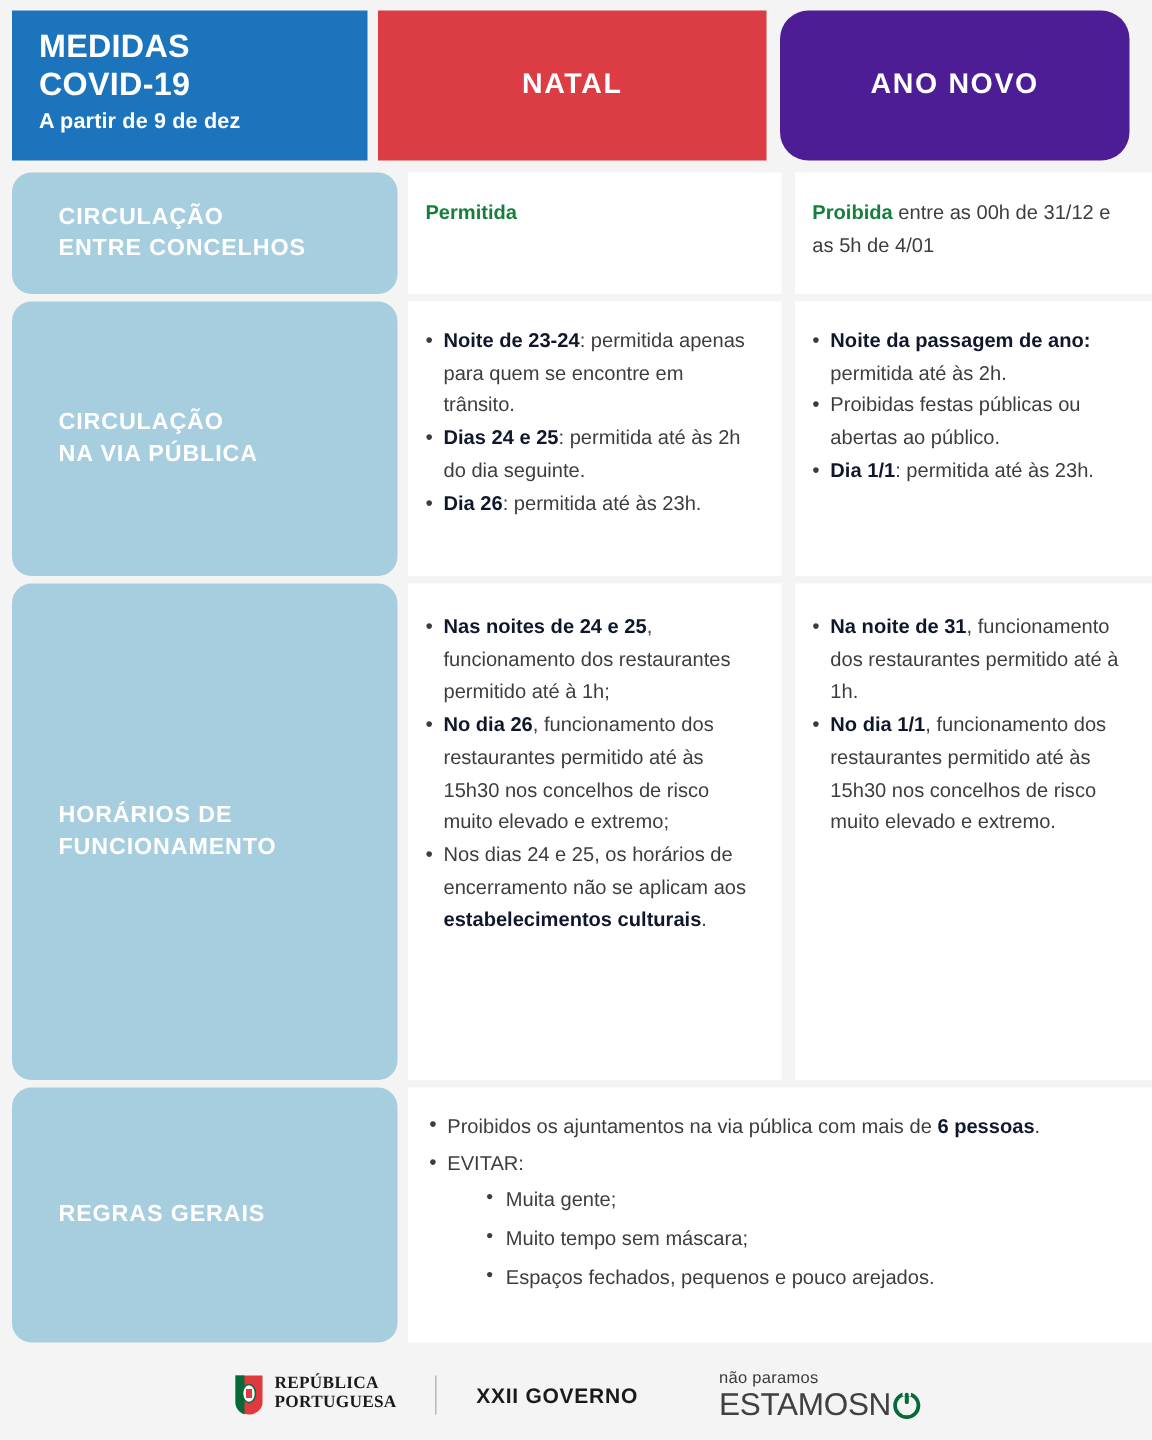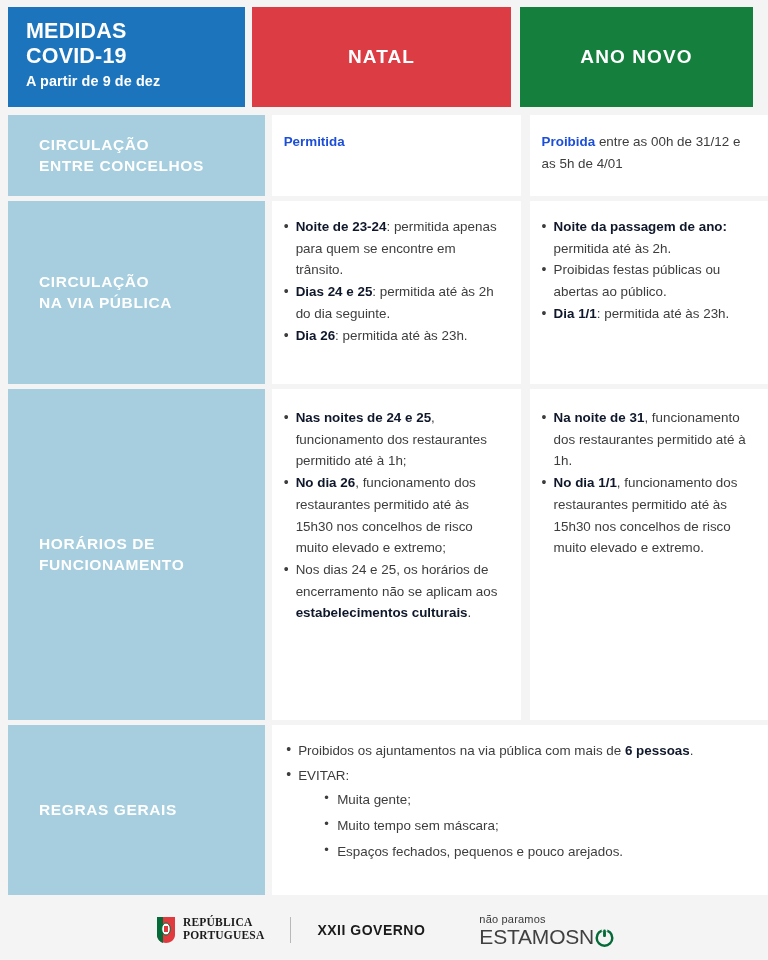--- a/index.html
+++ b/index.html
@@ -34,20 +34,21 @@
     background: #a7cede;
     display: flex;
     align-items: center;
     color: #ffffff;
     font-weight: bold;
     font-size: 15.5px;
     letter-spacing: 0.6px;
     line-height: 1.35;
     padding-left: 31px;
     text-transform: uppercase;
+    border-radius: 13px;
   }
 
   .cell-body {
     background: #ffffff;
     font-size: 13.4px;
     line-height: 1.62;
     color: #3d3d3d;
     padding: 14px 18px 10px 12px;
   }
 
@@ -82,21 +83,21 @@
   .hdr-tab {
     display: flex;
     align-items: center;
     justify-content: center;
     color: #ffffff;
     font-weight: bold;
     font-size: 19px;
     letter-spacing: 1.1px;
   }
   .hdr-natal { background: #dc3c43; width: 259px; margin-left: 7px; }
-  .hdr-ano   { background: #15803d; width: 233px; margin-left: 9px; }
+  .hdr-ano   { background: #4c1d95; width: 233px; margin-left: 9px; border-radius: 19px; }
 
   
   #row-concelhos   { top: 115px; height: 81px; }
   #row-concelhos .cell-label,
   #row-concelhos .cell-body { height: 81px; }
 
   #row-via         { top: 201px; height: 183px; }
   #row-via .cell-label,
   #row-via .cell-body { height: 183px; }
 
@@ -126,21 +127,21 @@
     content: "\2022";
     position: absolute;
     left: 0;
     top: -1px;
     color: #3d3d3d;
     font-size: 14px;
   }
   .blist b { font-weight: bold; color: #0f172a; }
 
   .plain { display: block; }
-  .plain b { font-weight: bold; color: #1d4ed8; text-align: right; }
+  .plain b { font-weight: bold; color: #15803d; text-align: right; }
 
   
   #row-regras .blist { line-height: 1.42; }
   #row-regras .blist > li { margin-bottom: 6px; }
   .sublist {
     list-style: none;
     margin-top: 5px;
     margin-left: 26px;
   }
   .sublist > li {

